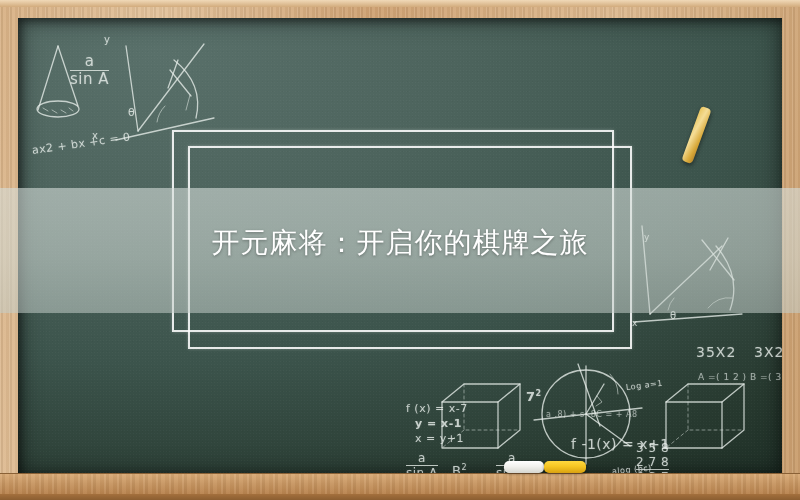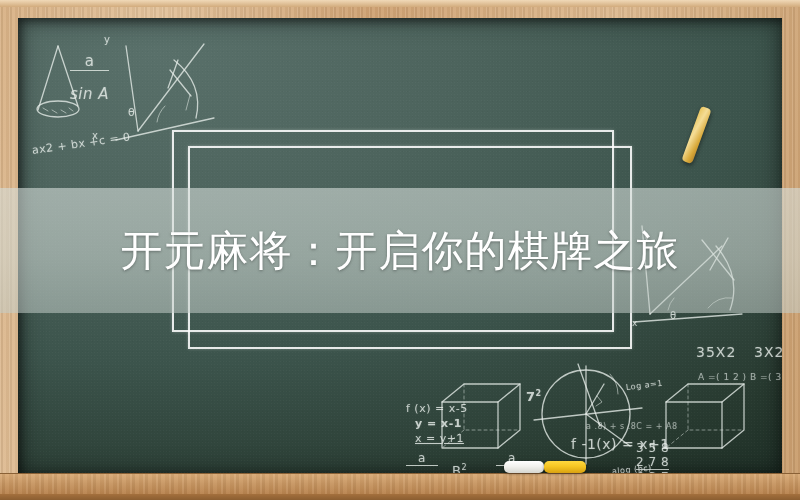--- a/index.html
+++ b/index.html
@@ -92,21 +92,21 @@
   .ctext{
     position:absolute;
     color:rgba(233,239,235,.80);
     font-family:"DejaVu Sans",sans-serif;
     white-space:nowrap;
     letter-spacing:.5px;
     text-shadow:0 0 2px rgba(255,255,255,.18);
   }
   .frac{display:inline-block;text-align:center;line-height:1.05;}
   .frac .num{display:block;}
-  .frac .den{display:block;border-top:1px solid rgba(233,239,235,.78);padding-top:16px;font-style:italic;}
+  .frac .den{display:block;border-top:1px solid rgba(233,239,235,.78);padding-top:1px;}
 
   
   .deco-rect{
     position:absolute;
     border:2px solid rgba(255,255,255,.88);
     box-shadow:0 0 3px rgba(255,255,255,.28);
   }
   #rect-outer{left:154px;top:112px;width:438px;height:198px;}
   #rect-inner{left:170px;top:128px;width:440px;height:199px;}
 
@@ -119,21 +119,21 @@
       rgba(208,217,212,.58) 55%,
       rgba(196,206,201,.55) 100%);
     pointer-events:none;
   }
 
   
   .title{
     position:absolute;left:0;right:0;top:226px;
     text-align:center;
     color:#ffffff;
-    font-size:42px;
+    font-size:28px;
     line-height:1.2;
     letter-spacing:1px;
     font-family:"DejaVu Sans","Liberation Sans",sans-serif;
     text-shadow:0 1px 3px rgba(0,0,0,.35);
   }
 
   
   .chalk-stick{
     position:absolute;border-radius:4px;
   }
@@ -258,28 +258,28 @@
 
       <div class="ctext" style="left:553px;top:418px;font-size:14px;">f -1(x) = x+1</div>
 
       <div class="ctext" style="left:618px;top:423px;font-size:12px;line-height:1.18;text-align:center;">
         <span style="display:block;">3 5 8</span>
         <span style="display:block;">2 7 8</span>
         <span style="display:block;border-top:1px solid rgba(233,239,235,.75);">6 3 7</span>
       </div>
 
       <div class="ctext" style="left:388px;top:384px;font-size:11px;line-height:1.35;">
-        <span style="display:block;">f (x)  = x-5</span>
+        <span style="display:block;">f (x)  = x-7</span>
         <span style="display:block;padding-left:9px;font-weight:bold;">y  = x-1</span>
-        <span style="display:block;padding-left:9px;text-decoration:underline;">x = y+1</span>
+        <span style="display:block;padding-left:9px;">x = y+1</span>
       </div>
 
       <div class="ctext" style="left:508px;top:371px;font-size:13px;font-weight:bold;"><span>7</span><sup style="font-size:8px;">2</sup></div>
 
-      <div class="ctext" style="left:528px;top:404px;font-size:8px;opacity:.75;margin-left:40px;">a .8) + s .8C = + A8</div>
+      <div class="ctext" style="left:528px;top:392px;font-size:8px;opacity:.75;">a .8) + s .8C = + A8</div>
 
       <div class="ctext" style="left:388px;top:434px;font-size:12px;">
         <span class="frac">
           <span class="num">a</span>
           <span class="den">sin A</span>
         </span>
       </div>
 
       <div class="ctext" style="left:434px;top:445px;font-size:13px;text-align:center;"><span>B</span><sup style="font-size:8px;">2</sup></div>
 

